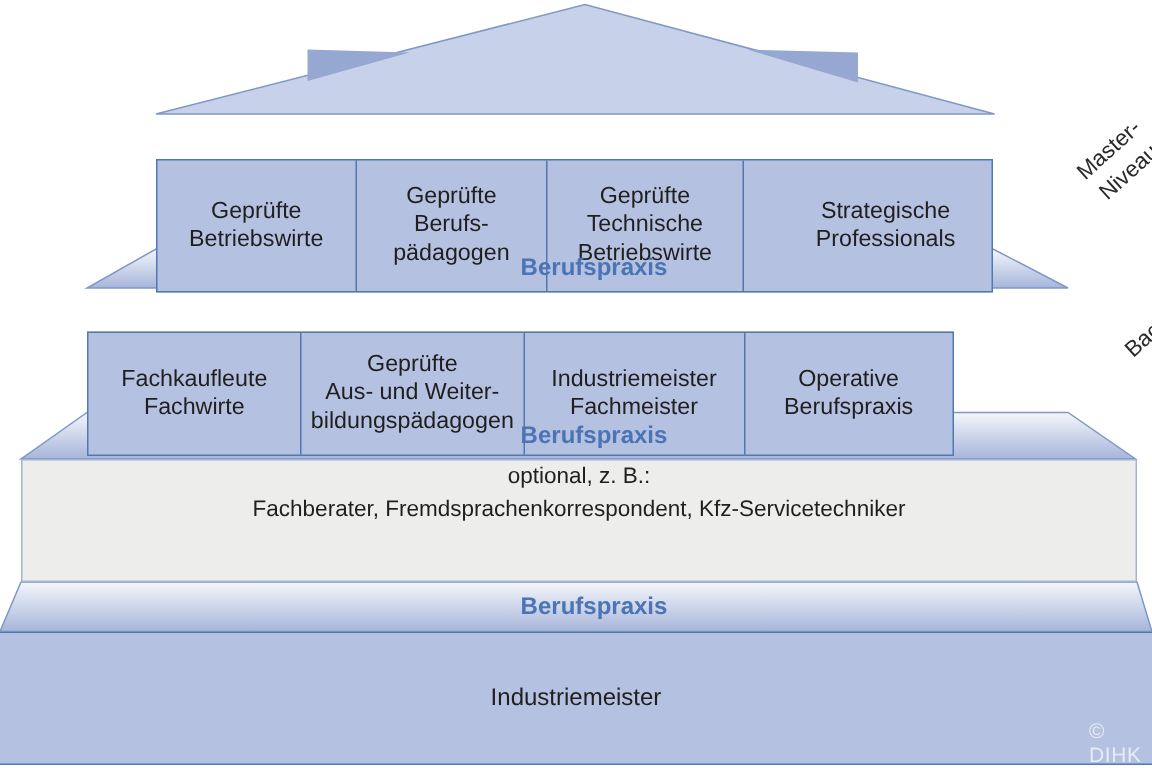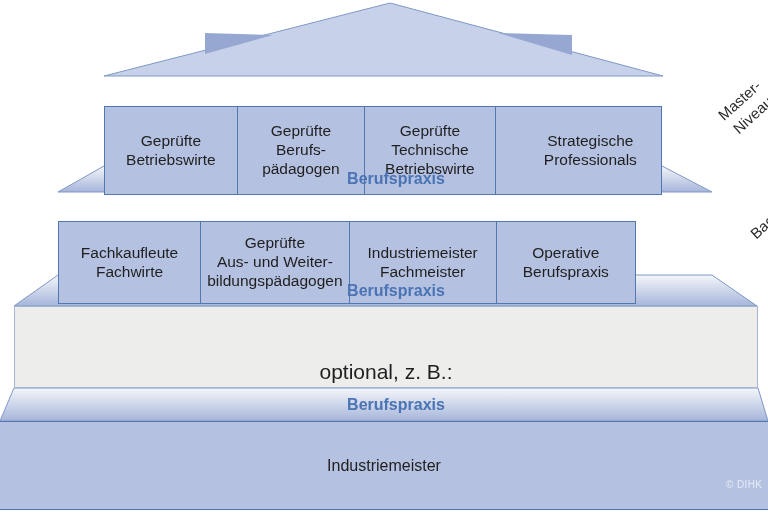--- a/index.html
+++ b/index.html
@@ -27,35 +27,35 @@
   .box-cell:first-child{border-left:none;}
 
   .band-label{
     z-index:2;display:flex;align-items:center;justify-content:center;
     font-size:16px;font-weight:600;color:var(--praxis-text);width:768px;left:12px;
   }
 
   .optional-box{
     box-sizing:border-box;z-index:1;background:var(--optional-fill);
     border:1px solid var(--optional-border);
-    display:flex;flex-direction:column;align-items:center;justify-content:flex-end;
-    text-align:center;font-size:21px;line-height:1.45;
+    display:flex;flex-direction:column;align-items:center;justify-content:flex-start;
+    text-align:center;font-size:15px;line-height:1.45;
   }
   .base-bar{
     box-sizing:border-box;z-index:1;background:var(--box-fill);
     border:1.6px solid var(--box-border);
     display:flex;align-items:center;justify-content:center;
     font-size:16px;
   }
   .rotated-label{
     z-index:3;text-align:center;font-size:15px;line-height:1.3;color:#2a2a2a;
     white-space:pre-line;transform:rotate(-42deg);
   }
   .copyright{
-    z-index:3;font-size:10px;color:#e7ebf5;letter-spacing:.4px;
+    z-index:3;font-size:14px;color:#e7ebf5;letter-spacing:.4px;
   }
 </style>
 </head>
 <body>
 
 <div id="frame">
 
   <svg id="staircase" width="768" height="512" viewBox="0 0 768 512">
     <defs>
       <linearGradient id="bandGrad" x1="0" y1="0" x2="0" y2="1">
@@ -95,20 +95,21 @@
     <div class="box-cell" style="width:25.5%;">Industriemeister
 Fachmeister</div>
     <div class="box-cell" style="width:24.2%;">Operative
 Berufspraxis</div>
   </div>
 
   <div class="abs band-label" style="top:275px;height:31px;">Berufspraxis</div>
 
   <div class="abs optional-box" style="left:14px;top:306px;width:744px;height:82px;">
     <div>optional, z. B.:</div>
+    <div>Fachberater, Fremdsprachenkorrespondent, Kfz-Servicetechniker</div>
   </div>
 
   <div class="abs band-label" style="top:388px;height:33px;">Berufspraxis</div>
 
   <div class="abs base-bar" style="left:-2px;top:421px;width:772px;height:89px;">
     <span>Industriemeister</span>
   </div>
 
   <div class="abs rotated-label" style="left:698px;top:88px;width:96px;">Master-
 Niveau</div>

